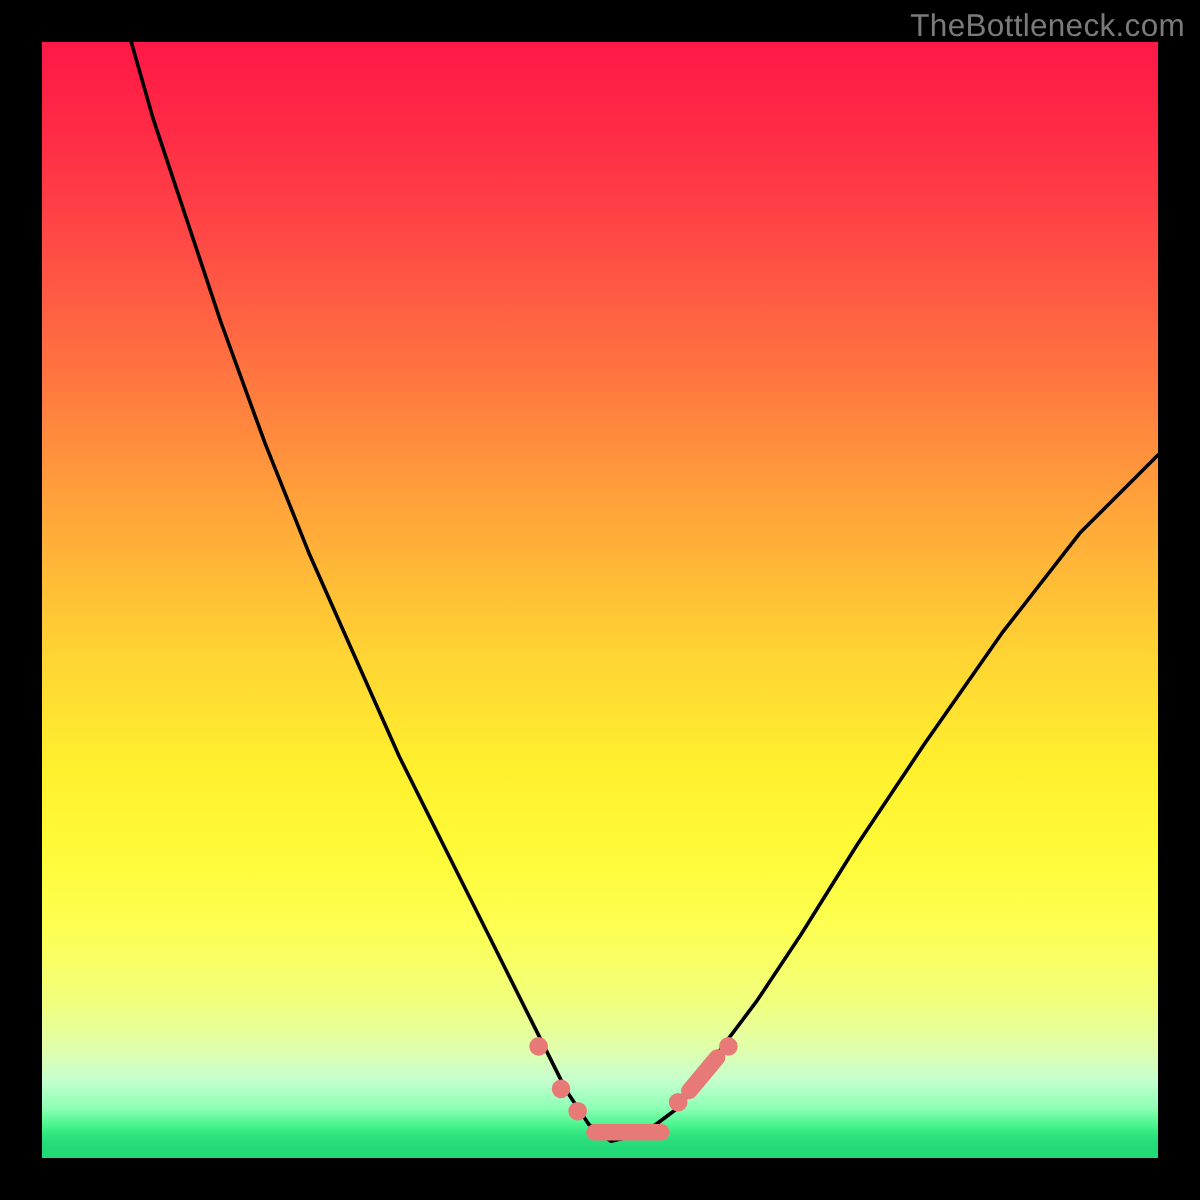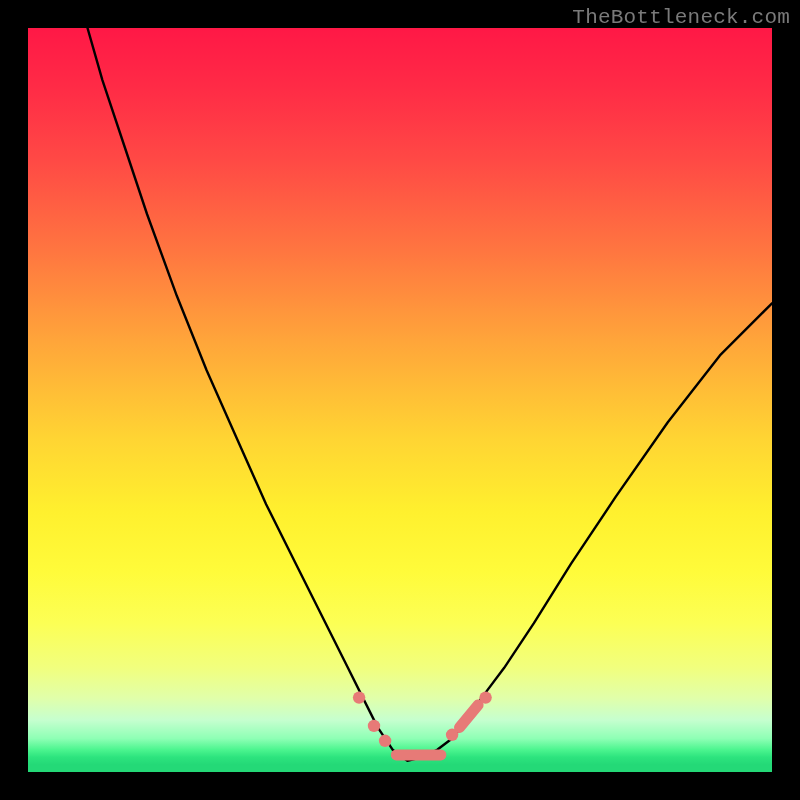--- a/index.html
+++ b/index.html
@@ -10,21 +10,20 @@
     overflow: hidden;
     background: #000;
     font-family: Arial, Helvetica, sans-serif;
   }
   .frame {
     position: absolute;
     left: 0; top: 0;
     width: 800px;
     height: 800px;
     background: #000;
-    font-family: Liberation Mono, monospace;
   }
   .plot {
     position: absolute;
     left: 28px;
     top: 28px;
     width: 744px;
     height: 744px;
     overflow: hidden;
   }
   .gradient {

